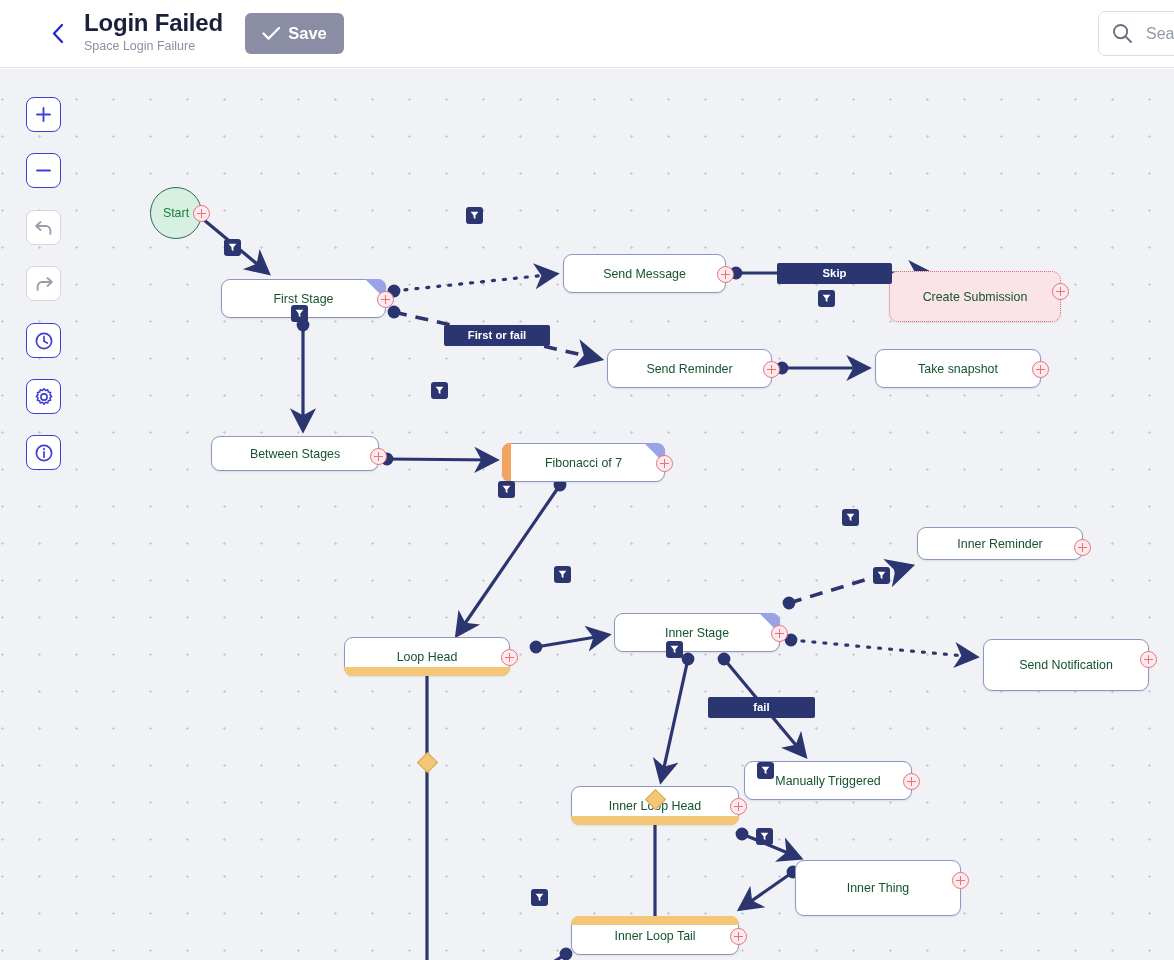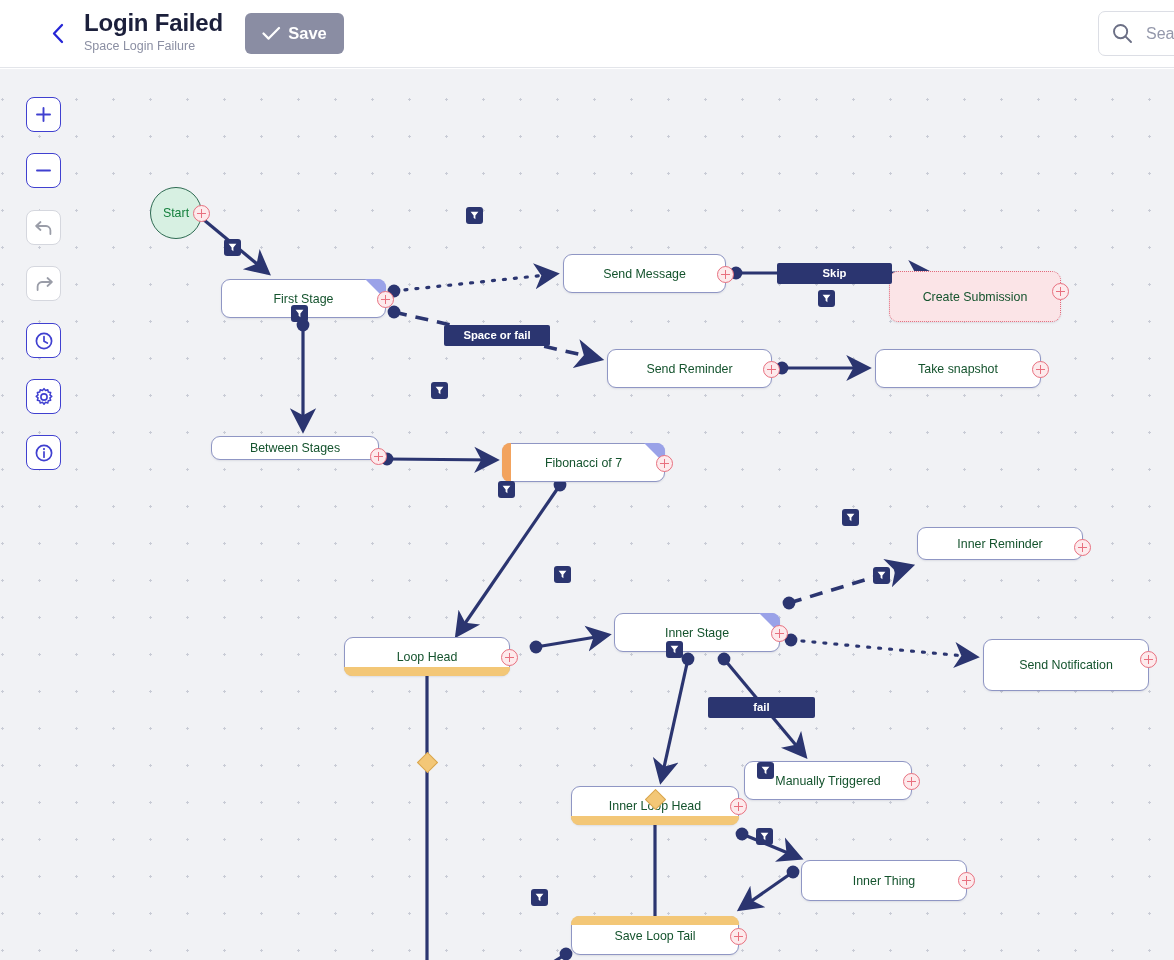--- a/index.html
+++ b/index.html
@@ -405,21 +405,21 @@
     <div class="funnel" style="left:531px; top:820px;">
       <svg width="9" height="9" viewBox="0 0 9 9">
         <path d="M0.6 0.8 H8.4 L5.4 4.4 V8.2 L3.6 6.8 V4.4 z" fill="#ffffff"></path>
       </svg>
     </div>
 
     <div class="diamond" style="left:420px; top:686px;"></div>
     <div class="diamond" style="left:648px; top:723px;"></div>
 
     <div class="edge-label" style="left:777px; top:194px; width:115px;">Skip</div>
-    <div class="edge-label" style="left:444px; top:256px; width:106px;">Space or fail</div>
+    <div class="edge-label" style="left:444px; top:256px; width:106px;">First or fail</div>
     <div class="edge-label" style="left:708px; top:628px; width:107px;">fail</div>
 
     <div id="node-start" style="left:150px; top:118px;">
       <span class="node-label">Start</span>
       <div class="plus-badge" style="right:-9px; top:17px;"></div>
     </div>
 
     <div class="node" style="left:221px; top:210px; width:165px; height:39px;">
       <div class="corner-tri"></div>
       <span class="node-label">First Stage</span>
@@ -439,21 +439,21 @@
     <div class="node" style="left:607px; top:280px; width:165px; height:39px;">
       <span class="node-label">Send Reminder</span>
       <div class="plus-badge" style="right:-9px; top:11px;"></div>
     </div>
 
     <div class="node" style="left:875px; top:280px; width:166px; height:39px;text-align:right;">
       <span class="node-label">Take snapshot</span>
       <div class="plus-badge" style="right:-9px; top:11px;"></div>
     </div>
 
-    <div class="node" style="left:211px; top:367px; width:168px; height:24px;text-align:center;">
+    <div class="node" style="left:211px; top:367px; width:168px; height:35px;text-align:center;">
       <span class="node-label">Between Stages</span>
       <div class="plus-badge" style="right:-9px; top:11px;"></div>
     </div>
 
     <div class="node" style="left:502px; top:374px; width:163px; height:39px;">
       <div class="bar-left"></div>
       <div class="corner-tri"></div>
       <span class="node-label">Fibonacci of 7</span>
       <div class="plus-badge" style="right:-9px; top:11px;"></div>
     </div>
@@ -484,25 +484,25 @@
       <span class="node-label">Manually Triggered</span>
       <div class="plus-badge" style="right:-9px; top:11px;"></div>
     </div>
 
     <div class="node" style="left:571px; top:717px; width:168px; height:39px;">
       <div class="bar-bottom"></div>
       <span class="node-label">Inner Loop Head</span>
       <div class="plus-badge" style="right:-9px; top:11px;"></div>
     </div>
 
-    <div class="node" style="left:795px; top:791px; width:166px; height:41px;margin-left:6px;">
+    <div class="node" style="left:795px; top:791px; width:166px; height:56px;">
       <span class="node-label">Inner Thing</span>
       <div class="plus-badge" style="right:-9px; top:11px;"></div>
     </div>
 
     <div class="node" style="left:571px; top:847px; width:168px; height:39px;">
       <div class="bar-top"></div>
-      <span class="node-label">Save Loop Tail</span>
+      <span class="node-label">Inner Loop Tail</span>
       <div class="plus-badge" style="right:-9px; top:11px;"></div>
     </div>
 
   </div>
 </div>
 
 </body></html>

